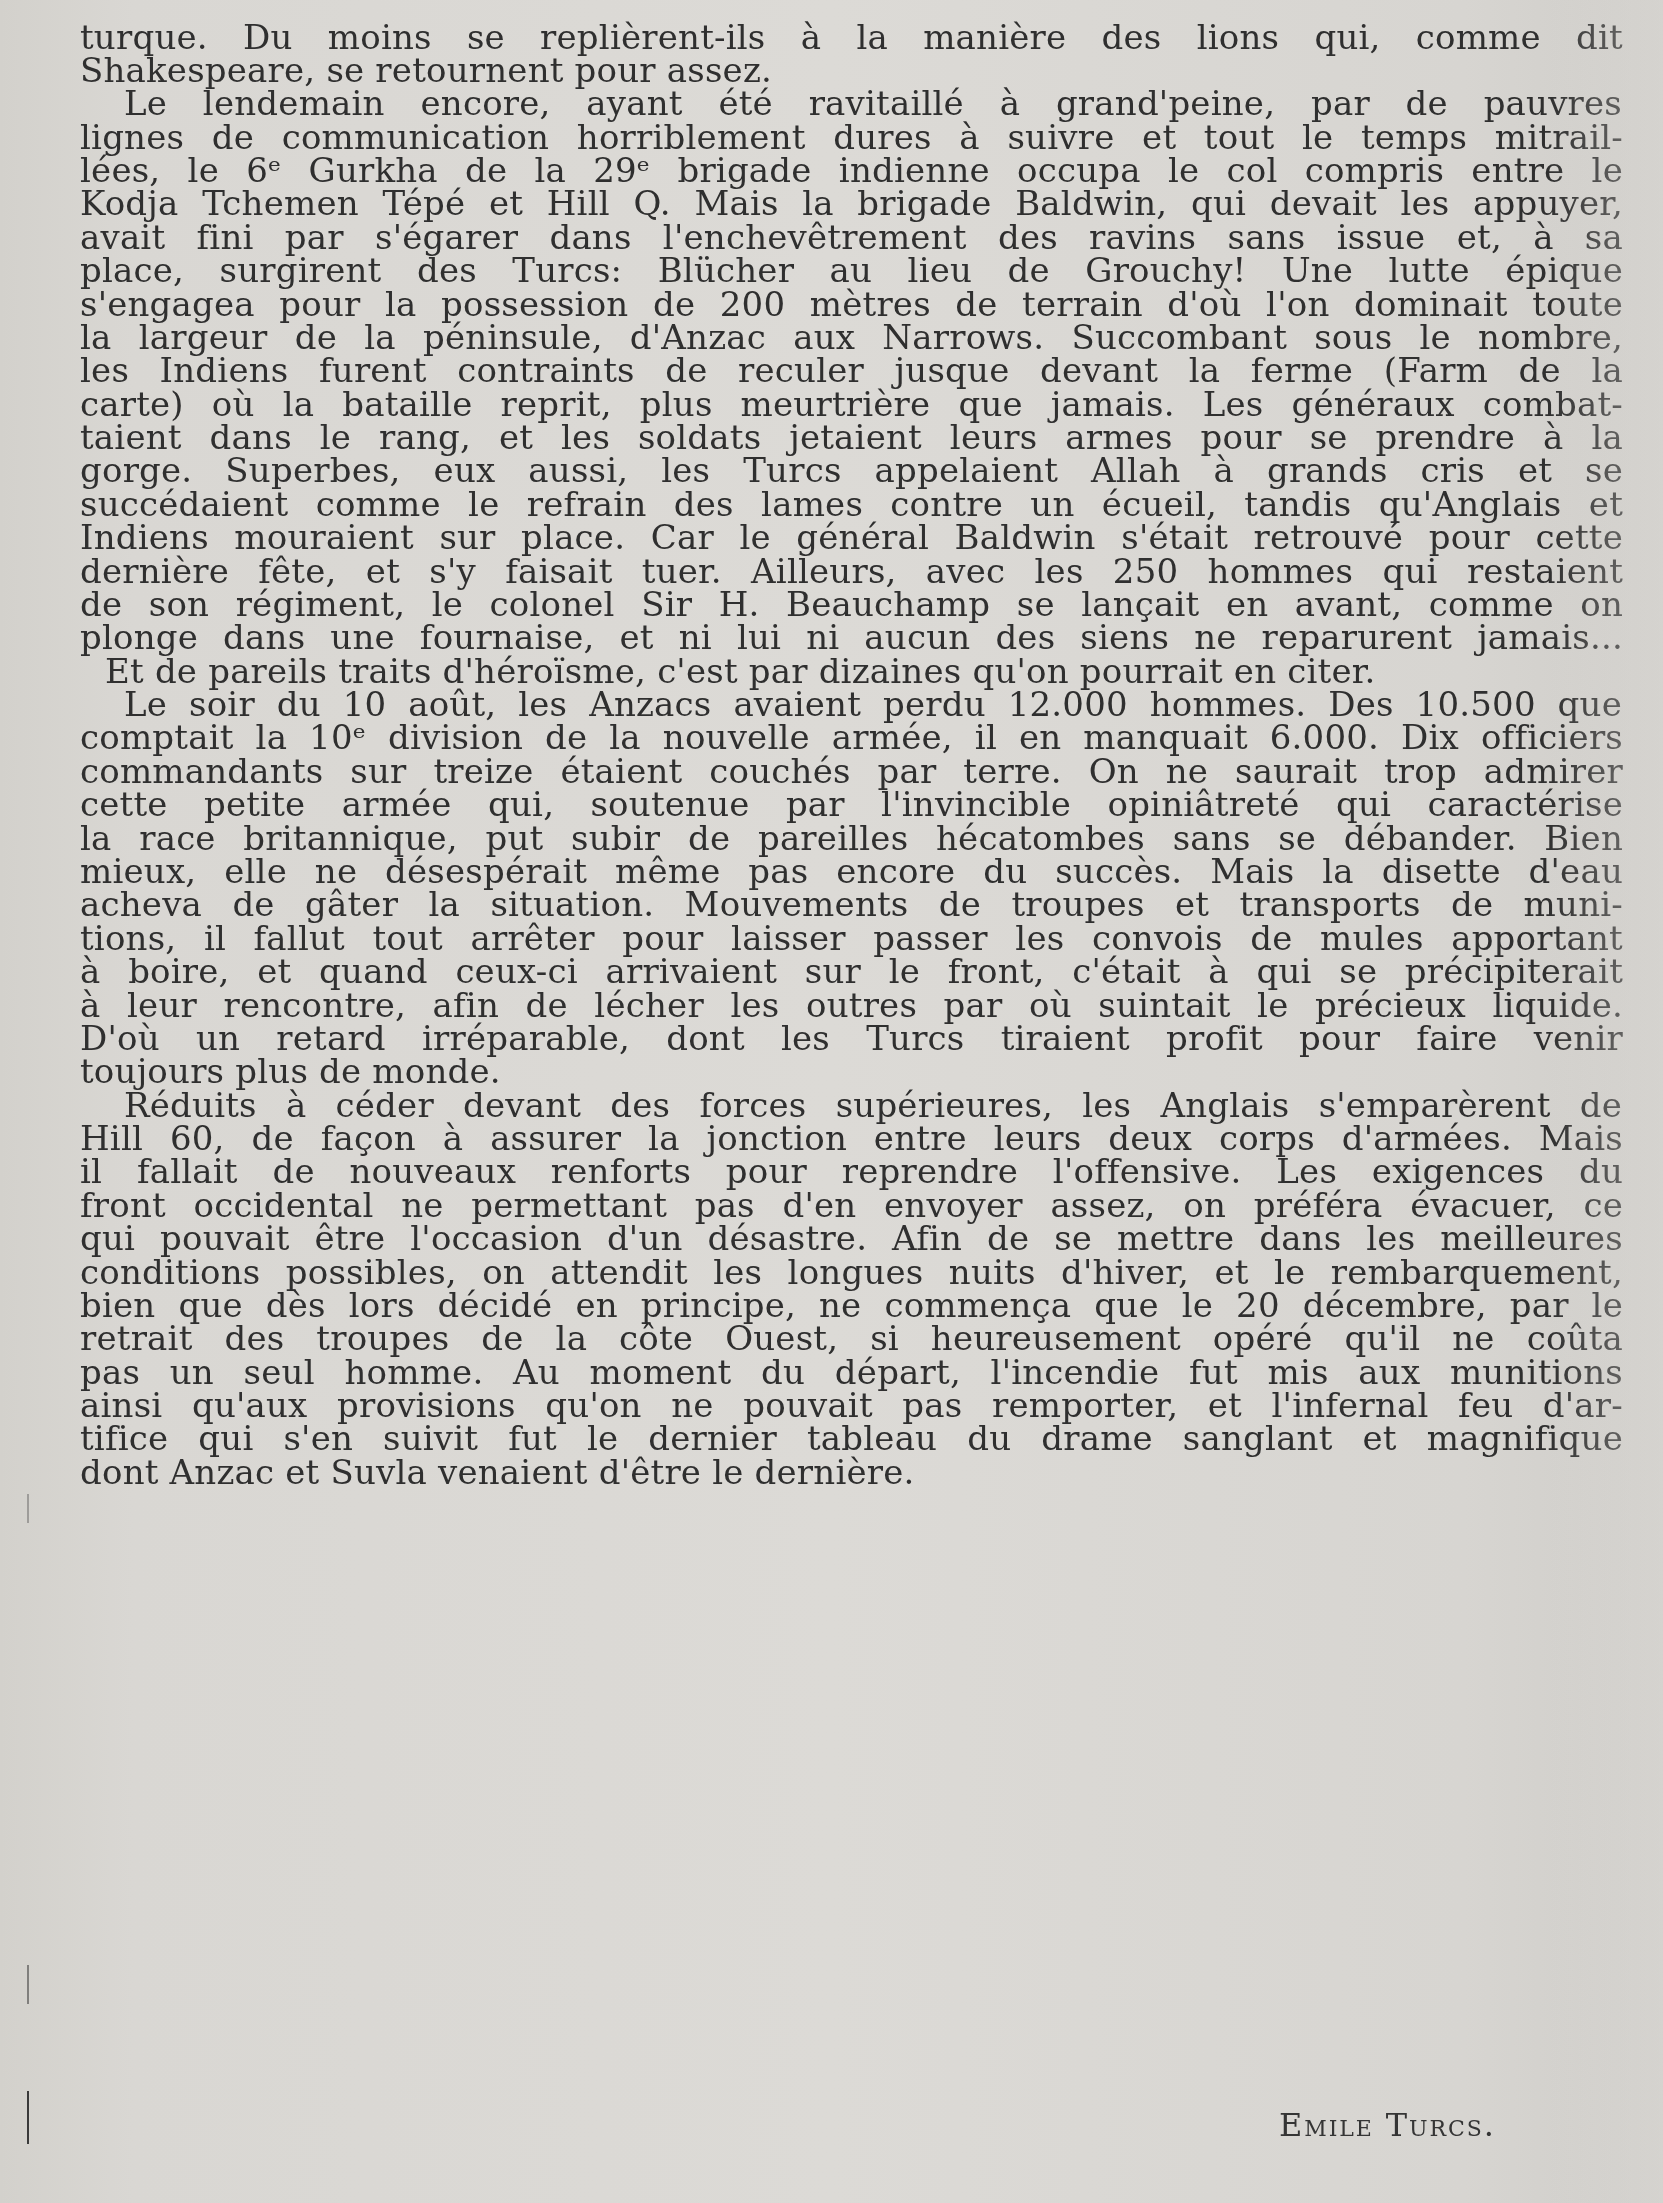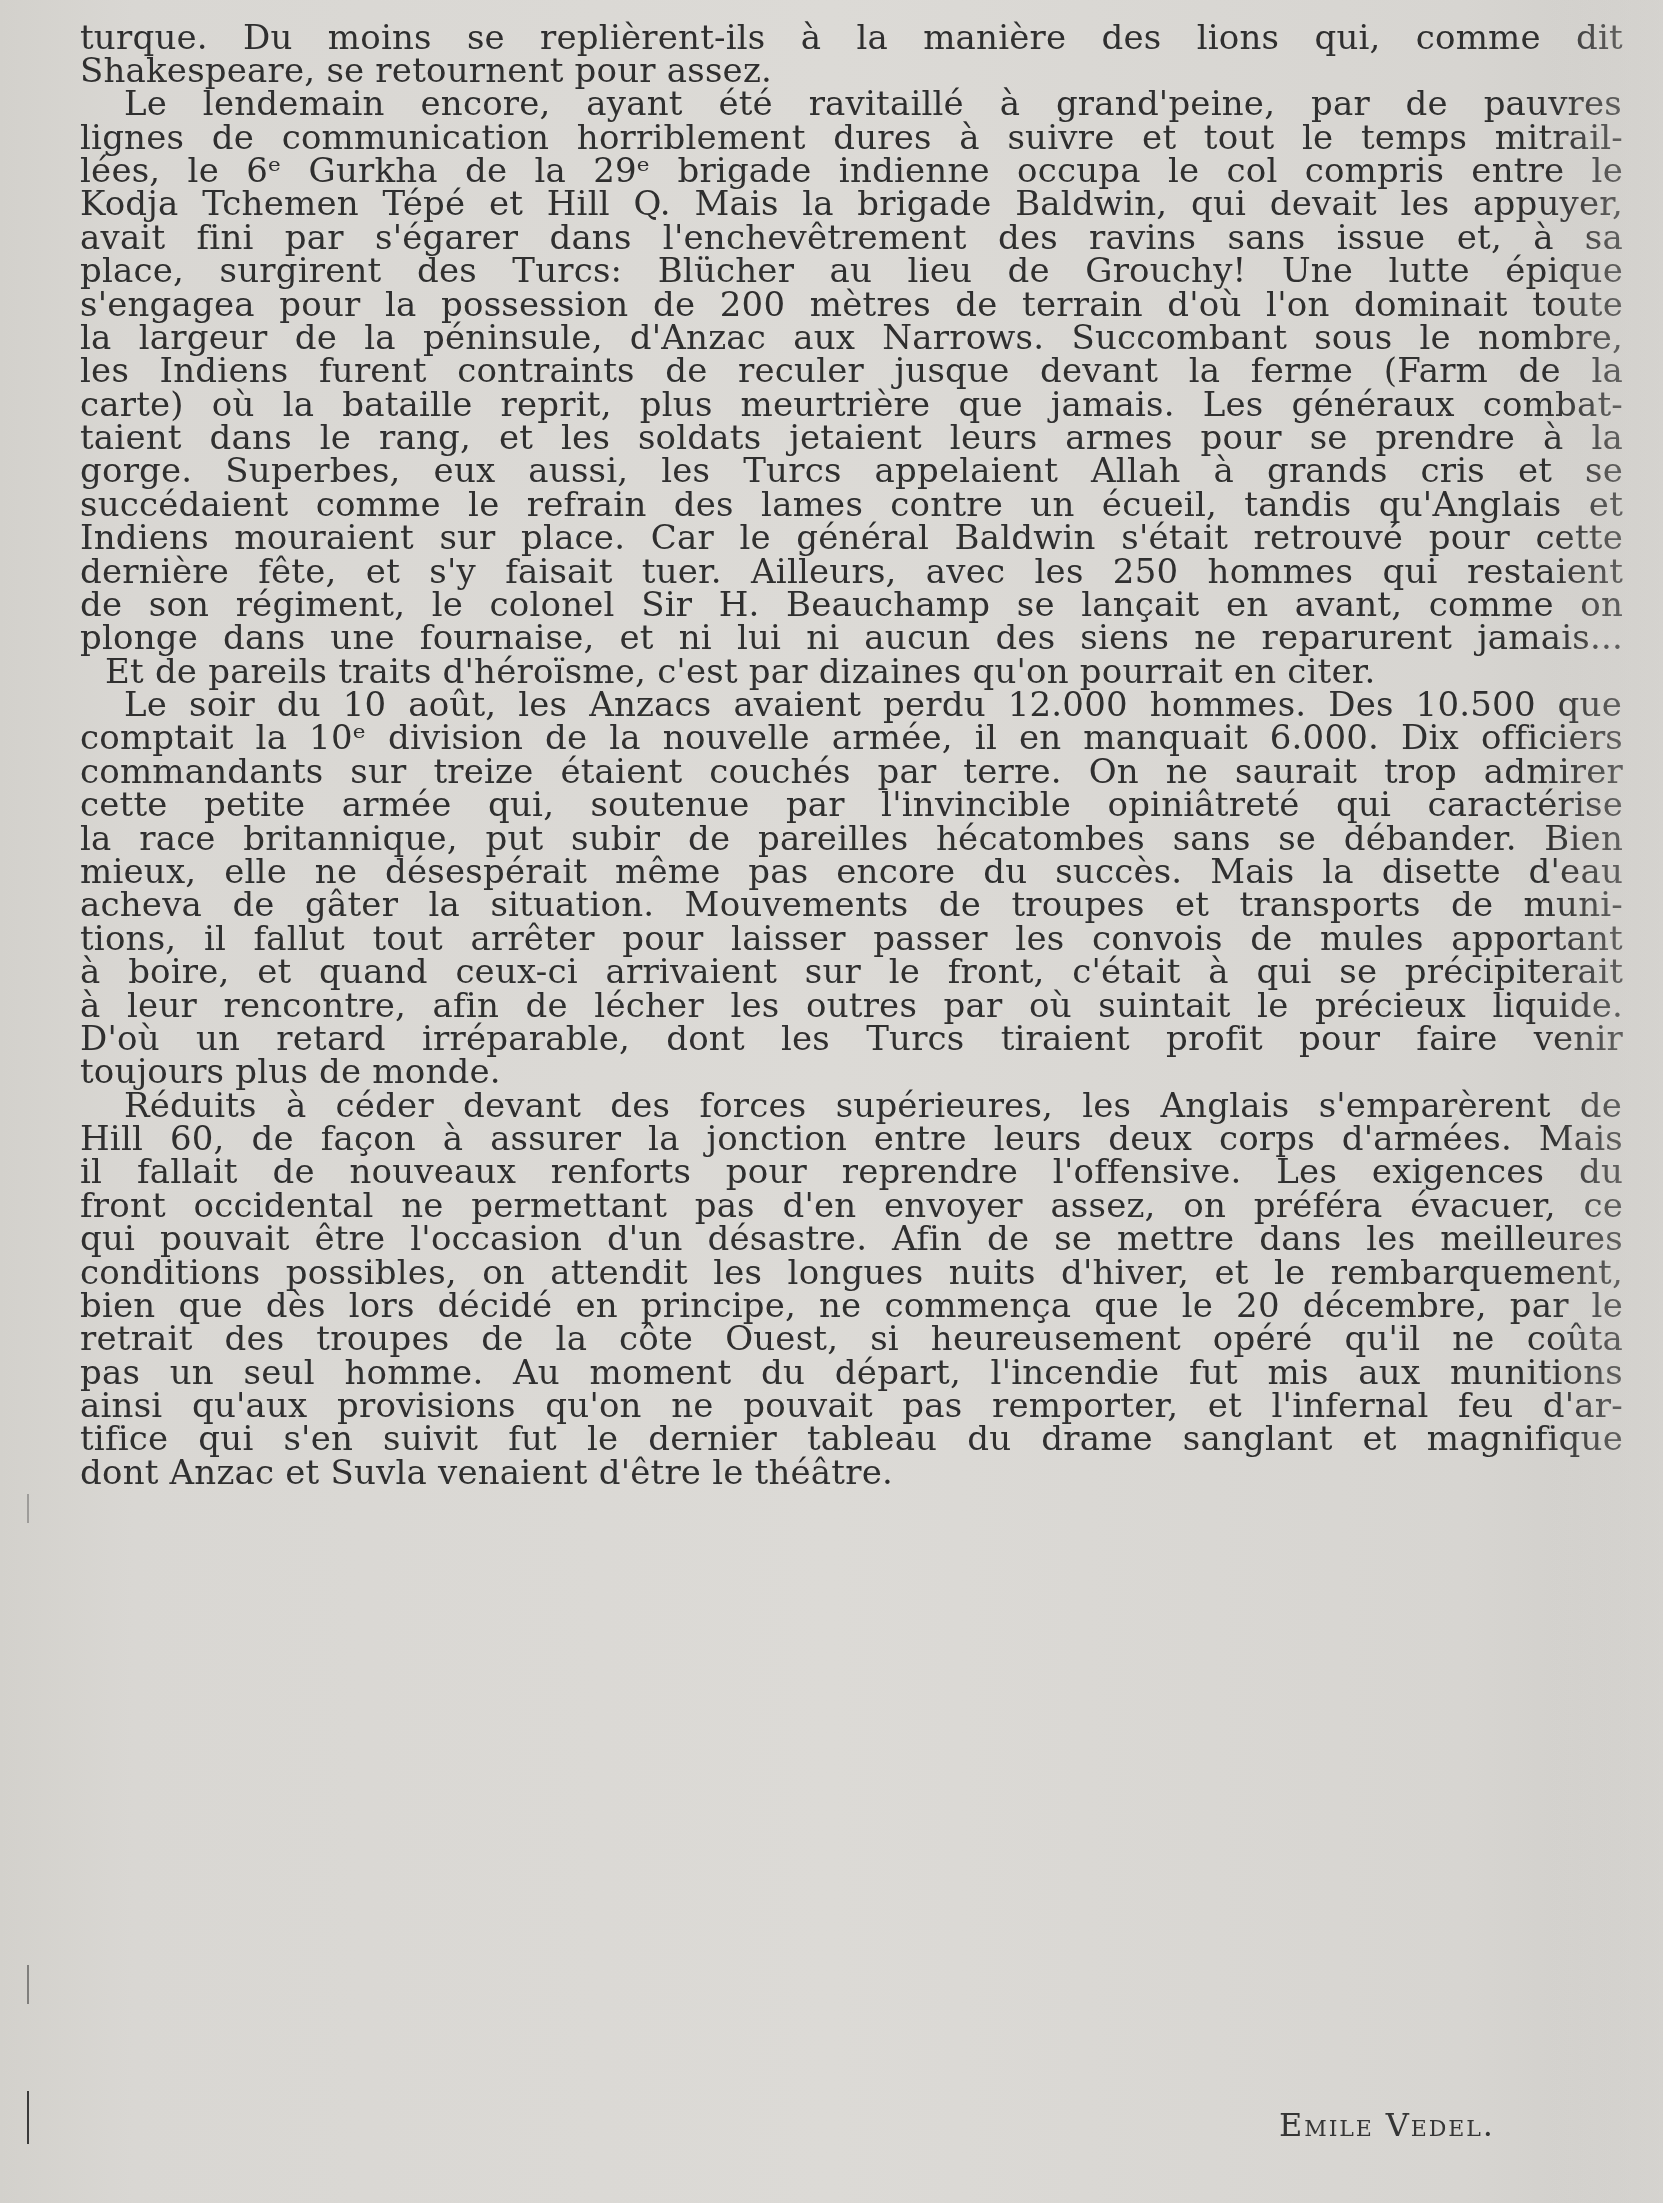--- a/index.html
+++ b/index.html
@@ -112,20 +112,20 @@
       <div class="line" style="top: 1119px;">Hill 60, de façon à assurer la jonction entre leurs deux corps d'armées. Mais</div>
       <div class="line" style="top: 1152px;">il fallait de nouveaux renforts pour reprendre l'offensive. Les exigences du</div>
       <div class="line" style="top: 1186px;">front occidental ne permettant pas d'en envoyer assez, on préféra évacuer, ce</div>
       <div class="line" style="top: 1219px;">qui pouvait être l'occasion d'un désastre. Afin de se mettre dans les meilleures</div>
       <div class="line" style="top: 1253px;">conditions possibles, on attendit les longues nuits d'hiver, et le rembarquement,</div>
       <div class="line" style="top: 1286px;">bien que dès lors décidé en principe, ne commença que le 20 décembre, par le</div>
       <div class="line" style="top: 1319px;">retrait des troupes de la côte Ouest, si heureusement opéré qu'il ne coûta</div>
       <div class="line" style="top: 1353px;">pas un seul homme. Au moment du départ, l'incendie fut mis aux munitions</div>
       <div class="line" style="top: 1386px;">ainsi qu'aux provisions qu'on ne pouvait pas remporter, et l'infernal feu d'ar-</div>
       <div class="line" style="top: 1419px;">tifice qui s'en suivit fut le dernier tableau du drame sanglant et magnifique</div>
-      <div class="line last" style="top: 1453px;">dont Anzac et Suvla venaient d'être le théâtre.</div>
+      <div class="line last" style="top: 1453px;">dont Anzac et Suvla venaient d'être le dernière.</div>
     </div>
 
-  <div class="signature">Emile Vedel.</div>
+  <div class="signature">Emile Turcs.</div>
 
   <div class="fade-right"></div>
 </div>
 
 
 </body></html>

